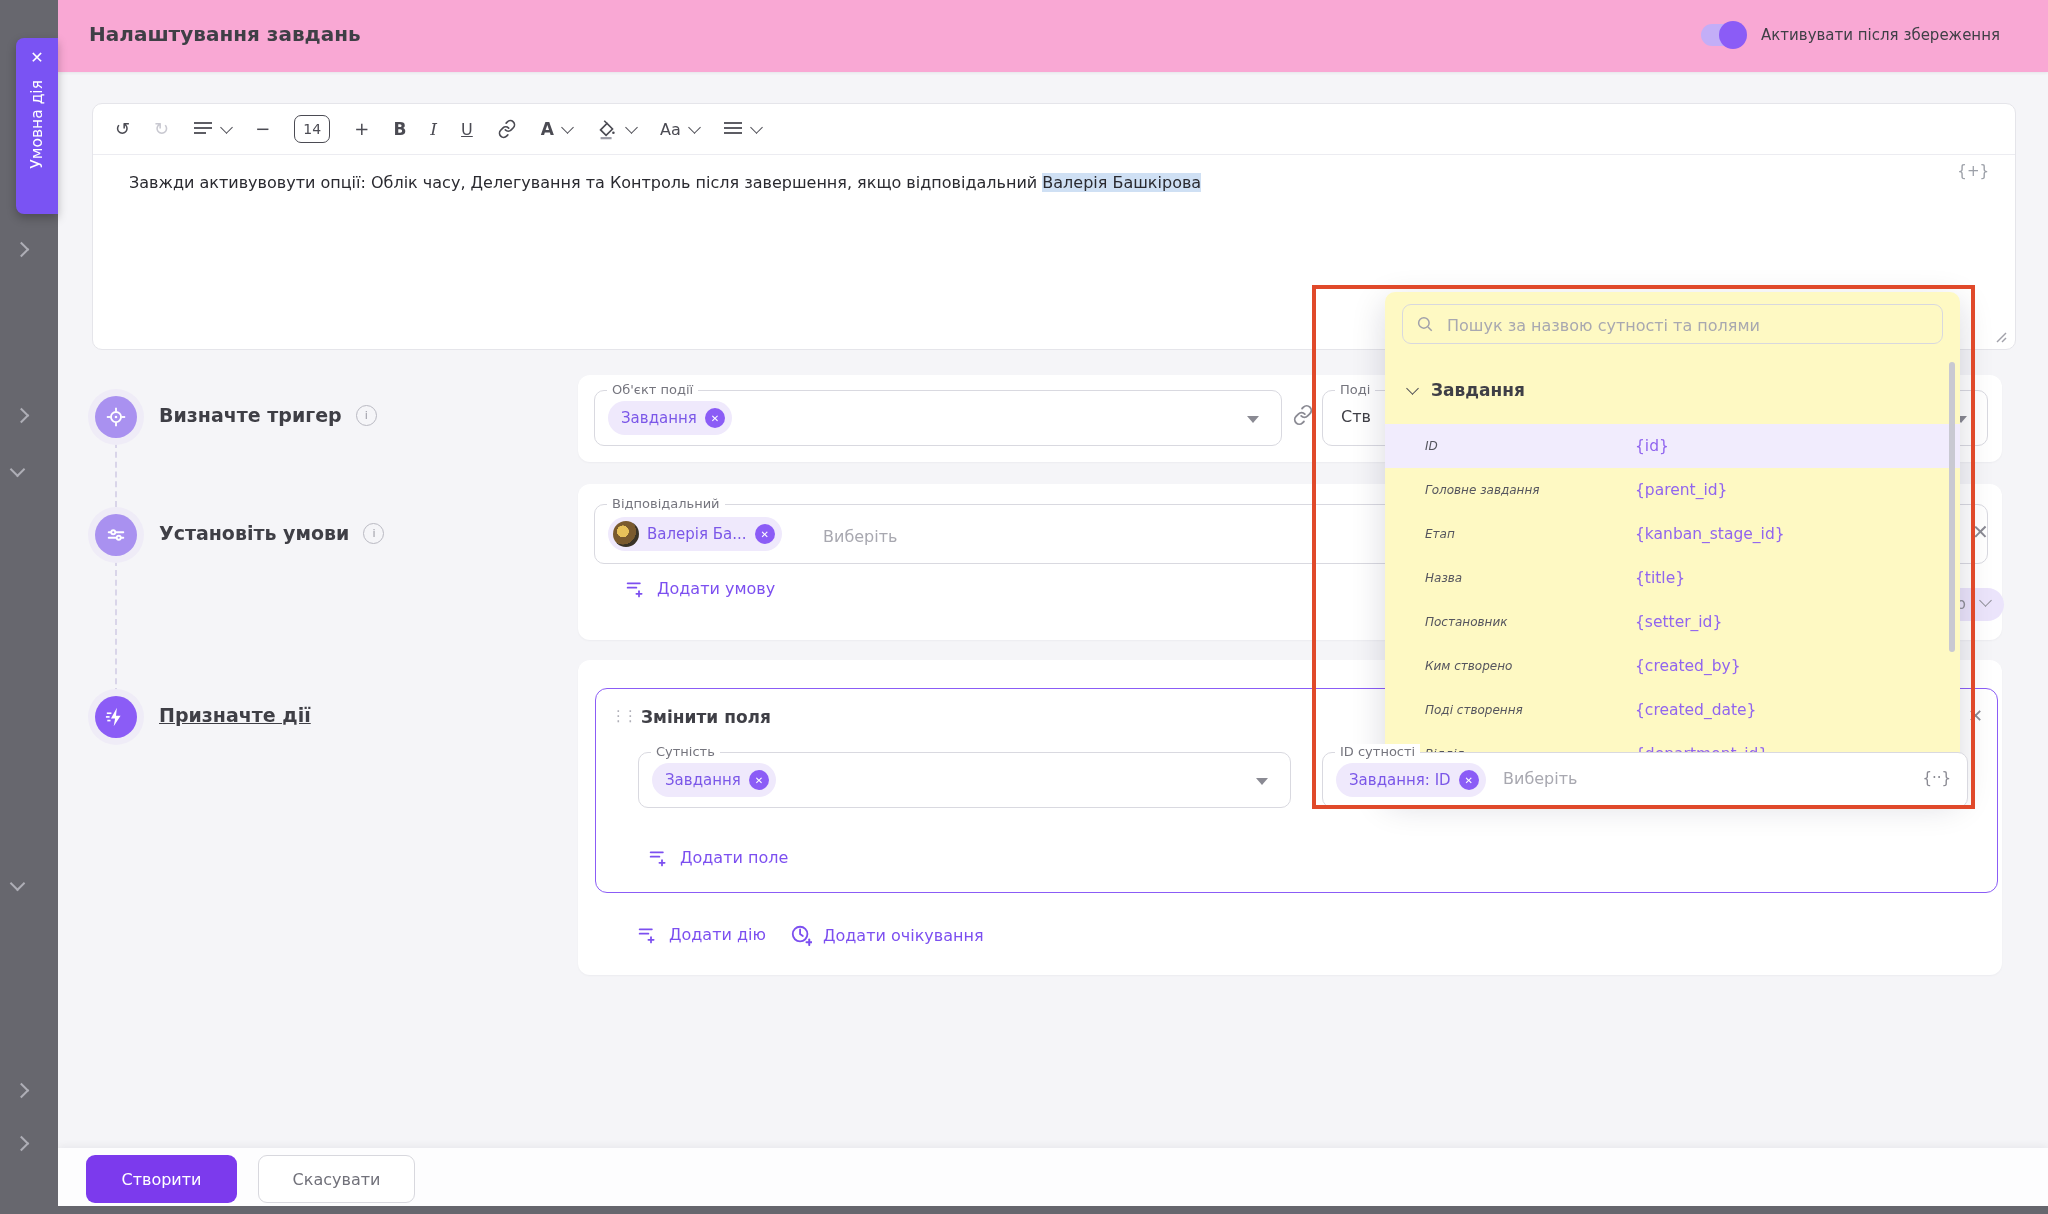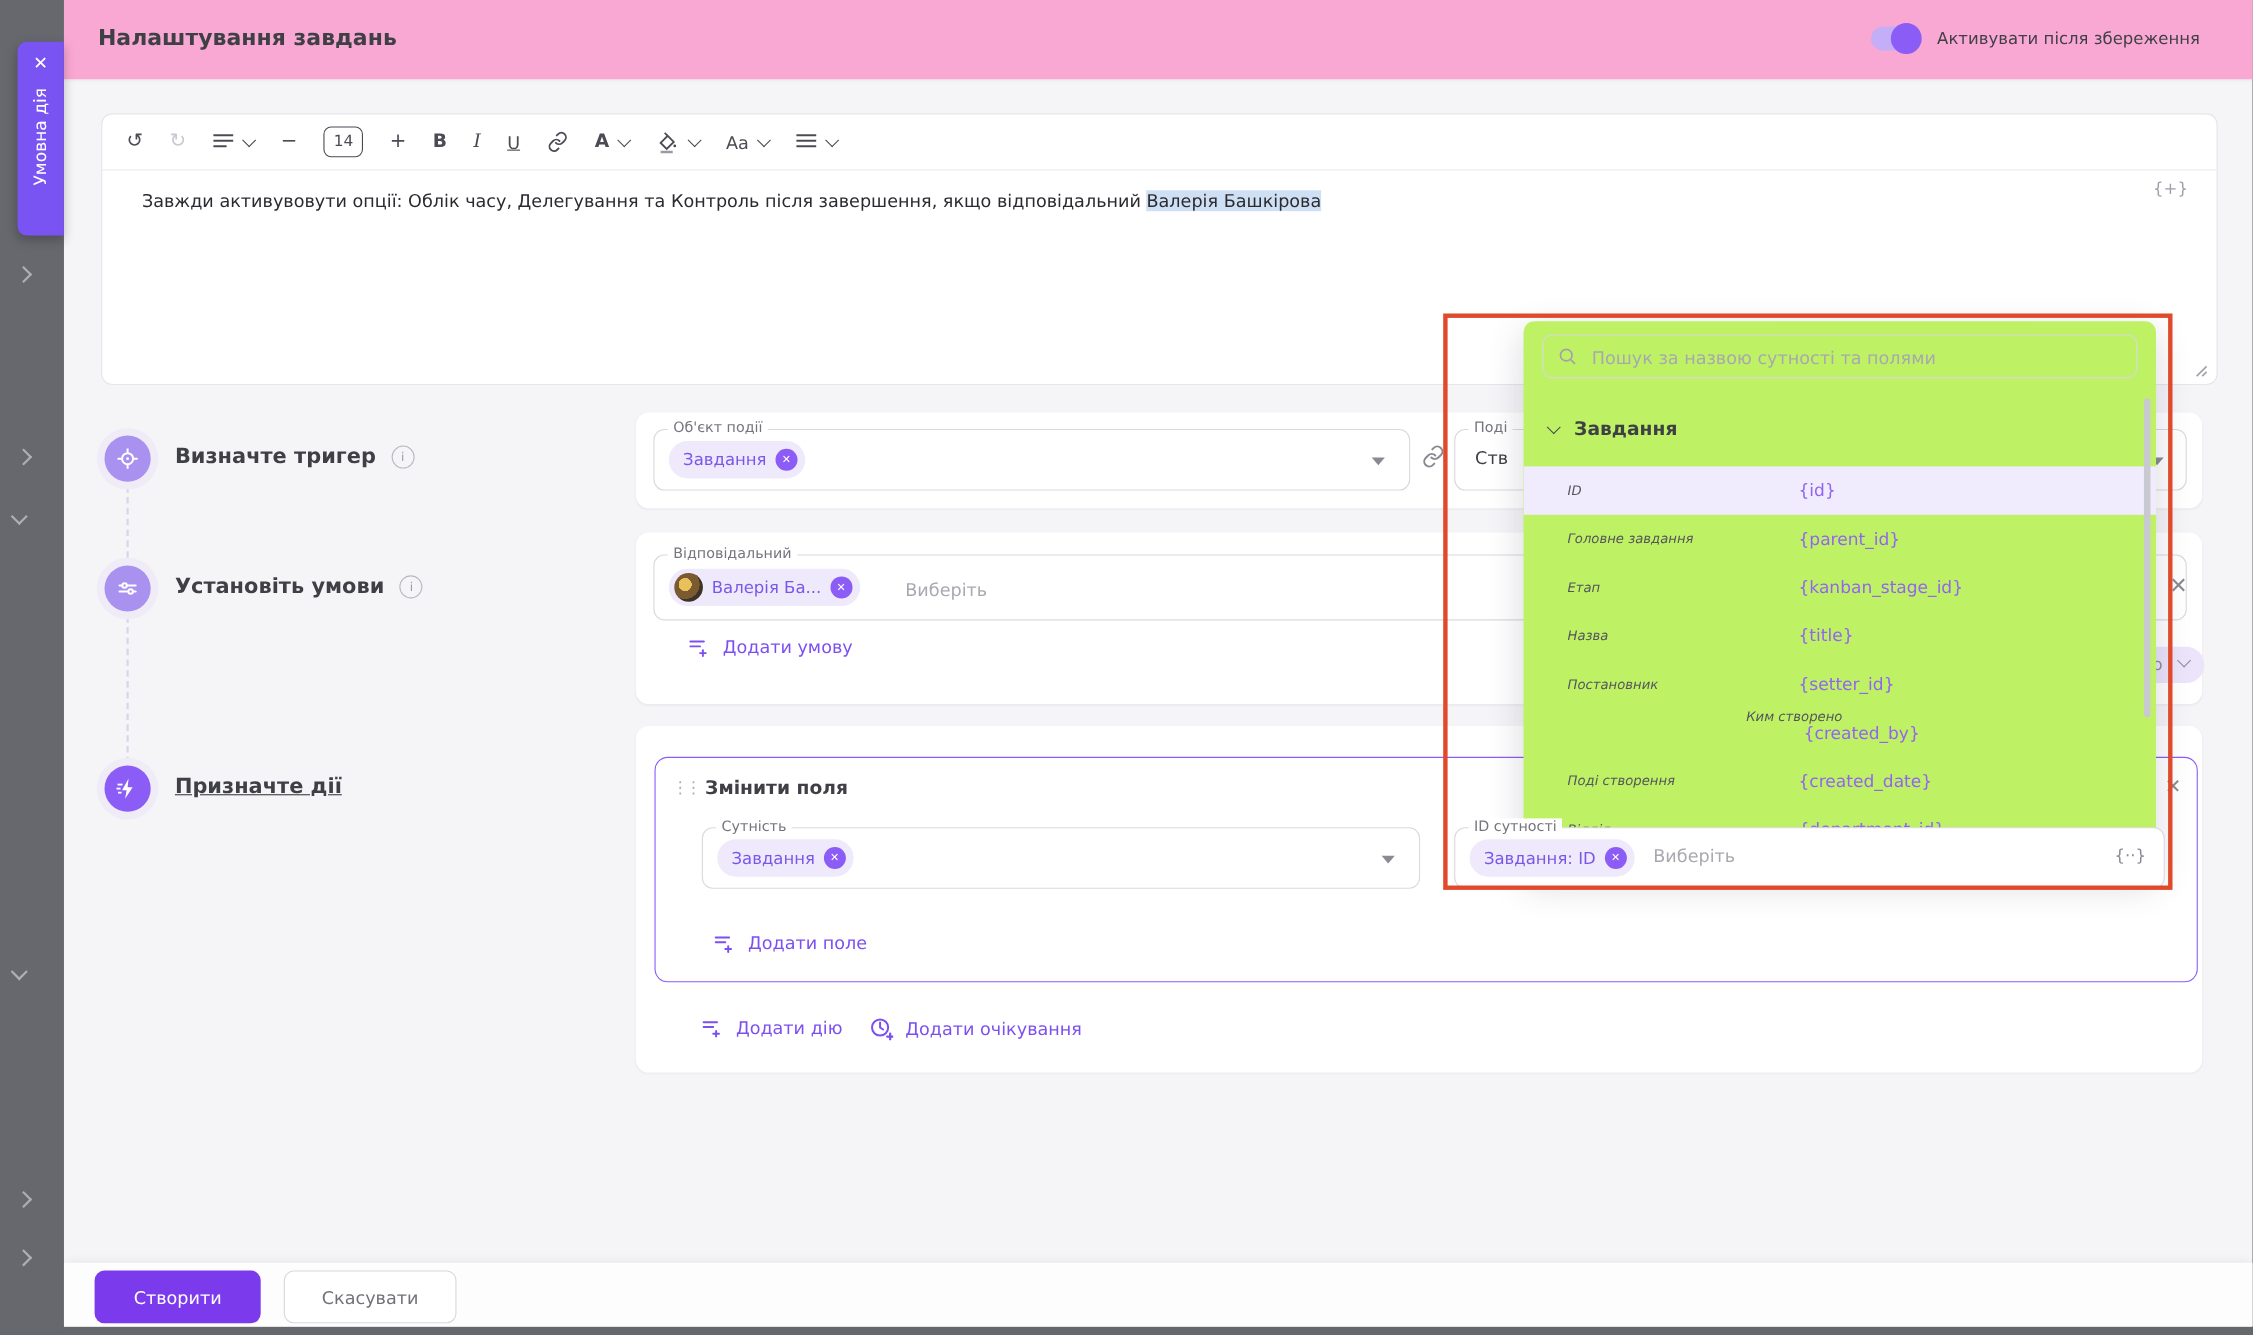--- a/index.html
+++ b/index.html
@@ -49,21 +49,21 @@
   .tri{width:0;height:0;border-left:6px solid transparent;border-right:6px solid transparent;border-top:7px solid #8a8a93;position:absolute;}
   .placeholder{position:absolute;color:#a8a8b0;font-size:16px;}
   .addlink{position:absolute;display:flex;gap:11px;align-items:center;color:#7c4ff0;font-size:16px;font-weight:500;white-space:nowrap;}
   .gray-x{position:absolute;color:#8a8a93;font-size:20px;line-height:1;}
   .avatar{width:26px;height:26px;border-radius:50%;background:radial-gradient(circle at 38% 40%,#e8c15a 0 26%,#7a5a2e 27% 58%,#3a3326 59%);}
   
   .actioncard{position:absolute;left:595px;top:688px;width:1403px;height:205px;border:1.5px solid #8b5cf6;border-radius:12px;background:#fff;box-sizing:border-box;}
   .draghandle{position:absolute;left:15px;top:18px;color:#b0b0b8;font-size:15px;letter-spacing:-3px;}
   .acttitle{position:absolute;left:45px;top:18px;font-size:17px;font-weight:600;color:#3f3f46;}
   
-  .popup{position:absolute;left:1385px;top:292px;width:575px;height:502px;background:#bef264;border-radius:10px;box-shadow:0 10px 34px rgba(20,20,50,.16);z-index:20;overflow:hidden;}
+  .popup{position:absolute;left:1385px;top:292px;width:575px;height:502px;background:#fef9c3;border-radius:10px;box-shadow:0 10px 34px rgba(20,20,50,.16);z-index:20;overflow:hidden;}
   .psearch{position:absolute;left:17px;top:12px;width:541px;height:40px;border:1px solid #d8d8de;border-radius:9px;box-sizing:border-box;}
   .psearch input{position:absolute;left:42px;top:0;width:480px;height:38px;border:0;outline:0;font-size:16px;color:#3f3f46;font-family:inherit;background:transparent;}
   .psearch input::placeholder{color:#a8a8b0;}
   .searchicon{position:absolute;left:13px;top:10px;}
   .pgroup{position:absolute;left:23px;top:88px;display:flex;align-items:center;gap:14px;font-size:17px;font-weight:600;color:#3f3f46;}
   .pgroup .chev{border-color:#4b4b53;}
   .prow{position:absolute;left:0;width:100%;height:44px;display:flex;align-items:center;padding-left:40px;box-sizing:border-box;}
   .prow.sel{background:#f1ecfd;}
   .pname{width:210px;color:#55555e;font-size:12px;font-style:italic;}
   .pcode{color:#9165ef;font-size:15.5px;}
@@ -326,21 +326,21 @@
         <span class="pcode">{kanban_stage_id}</span>
       </div>
     <div class="prow" style="top:264px;">
         <span class="pname">Назва</span>
         <span class="pcode">{title}</span>
       </div>
     <div class="prow" style="top:308px;">
         <span class="pname">Постановник</span>
         <span class="pcode">{setter_id}</span>
       </div>
-    <div class="prow" style="top:352px;flex-direction:column;">
+    <div class="prow" style="top:352px;">
         <span class="pname">Ким створено</span>
         <span class="pcode">{created_by}</span>
       </div>
     <div class="prow" style="top:396px;">
         <span class="pname">Поді створення</span>
         <span class="pcode">{created_date}</span>
       </div>
     <div class="prow" style="top:440px;">
         <span class="pname">Відділ</span>
         <span class="pcode">{department_id}</span>

